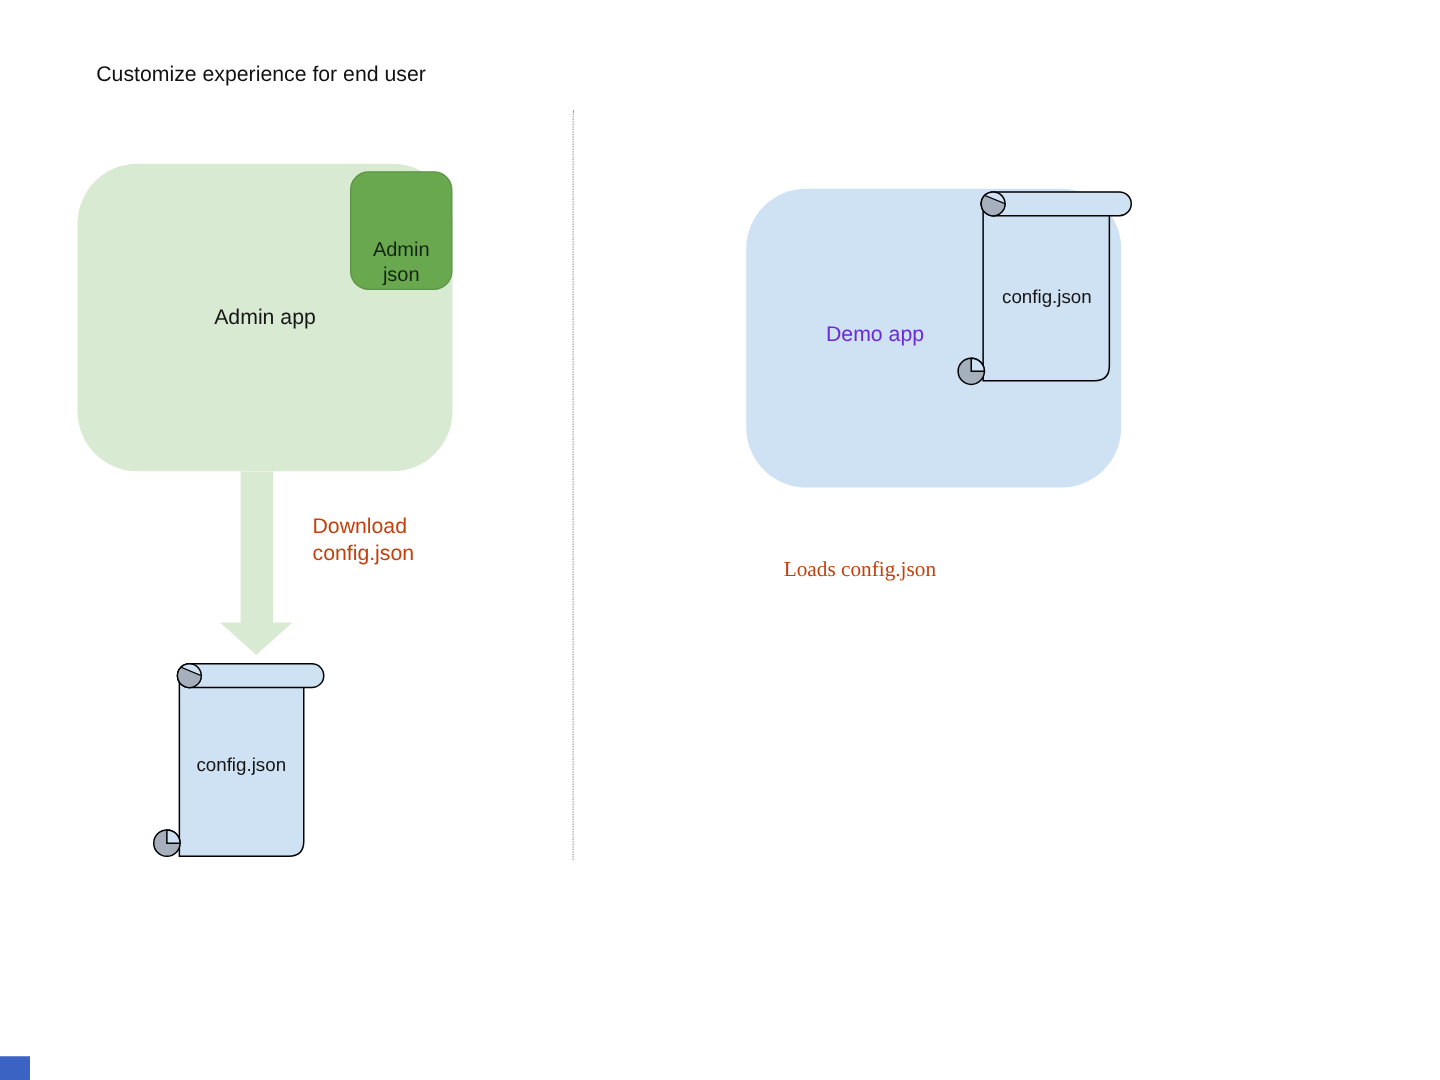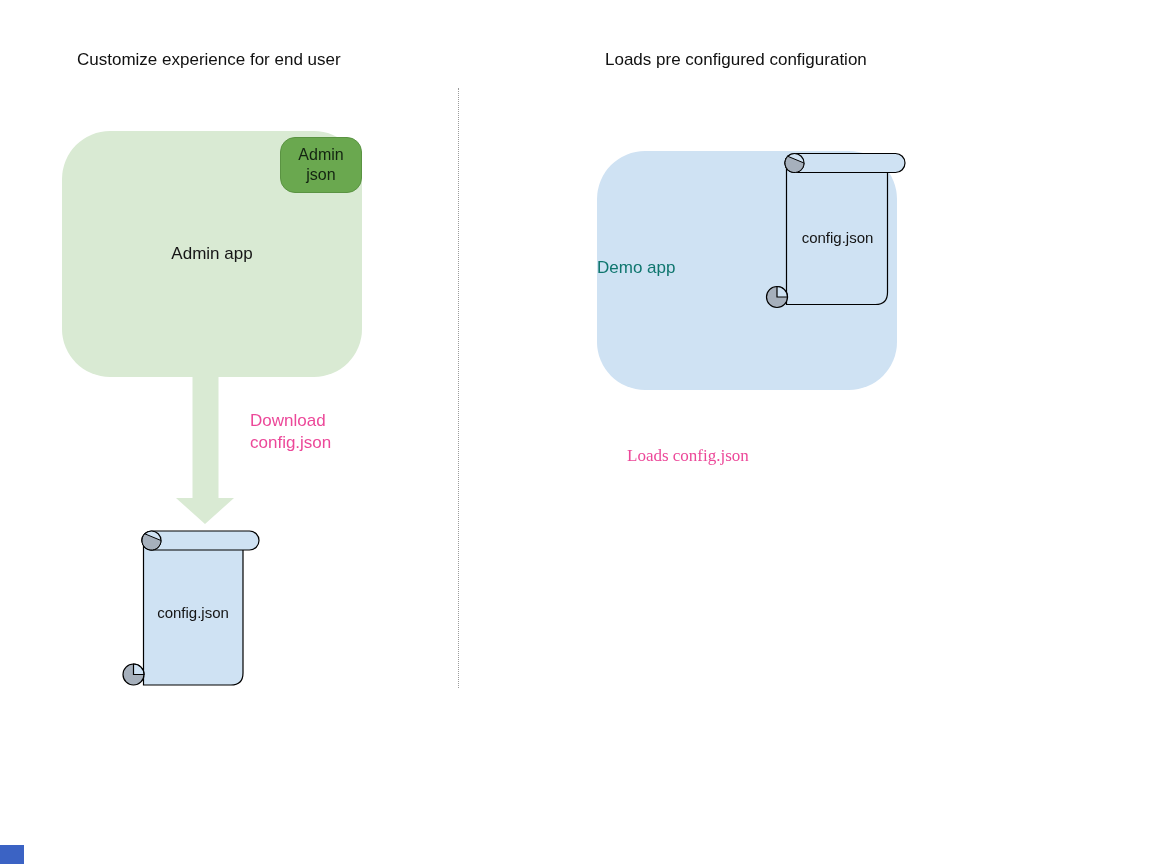--- a/index.html
+++ b/index.html
@@ -1,49 +1,48 @@
 <!DOCTYPE html>
 <html><head>
 <meta charset="utf-8">
 <style>
   html,body{margin:0;padding:0;}
   body{background:#ffffff;font-family:"Liberation Sans",sans-serif;}
   .canvas{position:relative;width:1152px;height:864px;background:#ffffff;overflow:hidden;}
   .abs{position:absolute;}
   .section-title{font-size:17px;color:#111;white-space:nowrap;}
-  .caption{font-size:17px;color:#ec4899;white-space:nowrap;line-height:22px;}
+  .caption{font-size:17px;color:#c2410c;white-space:nowrap;line-height:22px;}
 
   .admin-app{left:62px;top:131px;width:300px;height:246px;background:#d9ead3;border-radius:48px;
              display:flex;align-items:center;justify-content:center;}
   .admin-app .app-label{font-size:17px;color:#161616;}
 
-  .admin-panel{left:280px;top:137px;width:82px;height:56px;background:#6aa84f;border:1px solid #5a9342;
-               border-radius:15px;display:flex;flex-direction:column;align-items:center;justify-content:center;
+  .admin-panel{left:280px;top:137px;width:82px;height:95px;background:#6aa84f;border:1px solid #5a9342;
+               border-radius:15px;display:flex;flex-direction:column;align-items:center;justify-content:flex-end;
                box-sizing:border-box;}
   .admin-panel span{font-size:16px;line-height:20px;color:#132411;}
 
   .demo-app{left:597px;top:151px;width:300px;height:239px;background:#cfe2f3;border-radius:48px;}
-  .demo-app .app-label{position:absolute;left:0;top:107px;width:206px;
-                       font-size:17px;color:#0f766e;}
+  .demo-app .app-label{position:absolute;left:0;top:107px;width:206px;text-align:center;
+                       font-size:17px;color:#6d28d9;}
 
   .arrow-svg{left:176px;top:377px;}
   .arrow-label{left:250px;top:410px;}
 
   .scroll-label{font-size:15px;color:#141414;text-align:center;position:absolute;}
   .divider{left:458px;top:88px;height:600px;width:0;border-left:1px dotted #9b9b9b;}
   .corner-square{left:0;top:845px;width:24px;height:19px;background:#3b63c4;}
 </style>
 </head>
 <body>
 
 <div class="canvas">
 
   <span class="abs section-title" style="left:77px;top:50px;">Customize experience for end user</span>
 
-  <span class="abs section-title" style="left:605px;top:50px;">Loads pre configured configuration</span>
 
   <div class="abs admin-app">
     <span class="app-label">Admin app</span>
   </div>
 
   <div class="abs admin-panel">
     <span>Admin</span>
     <span>json</span>
   </div>
 

